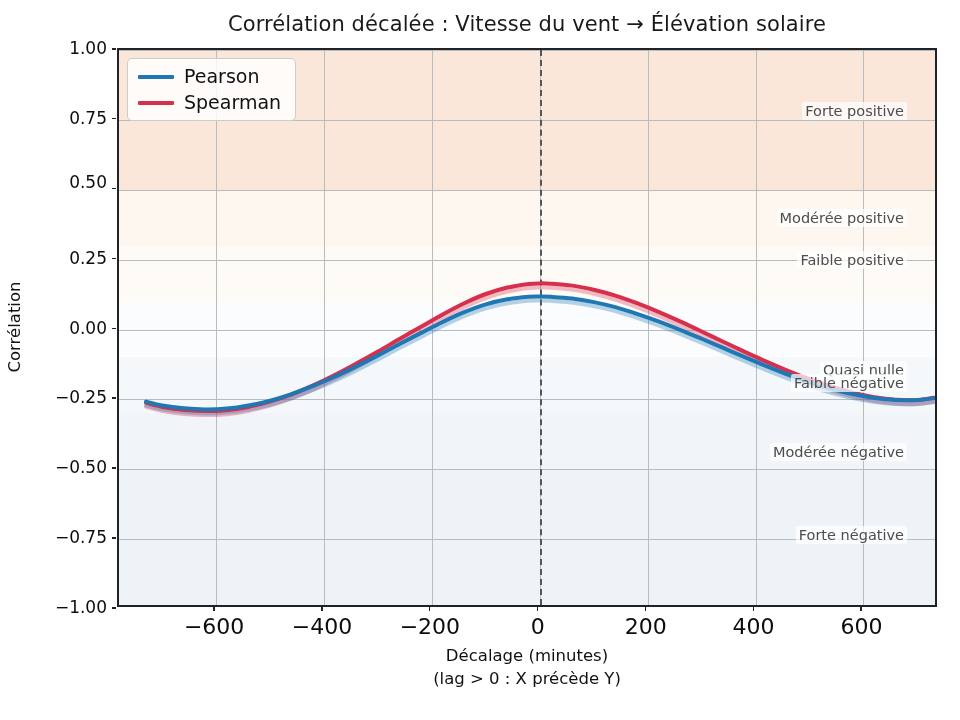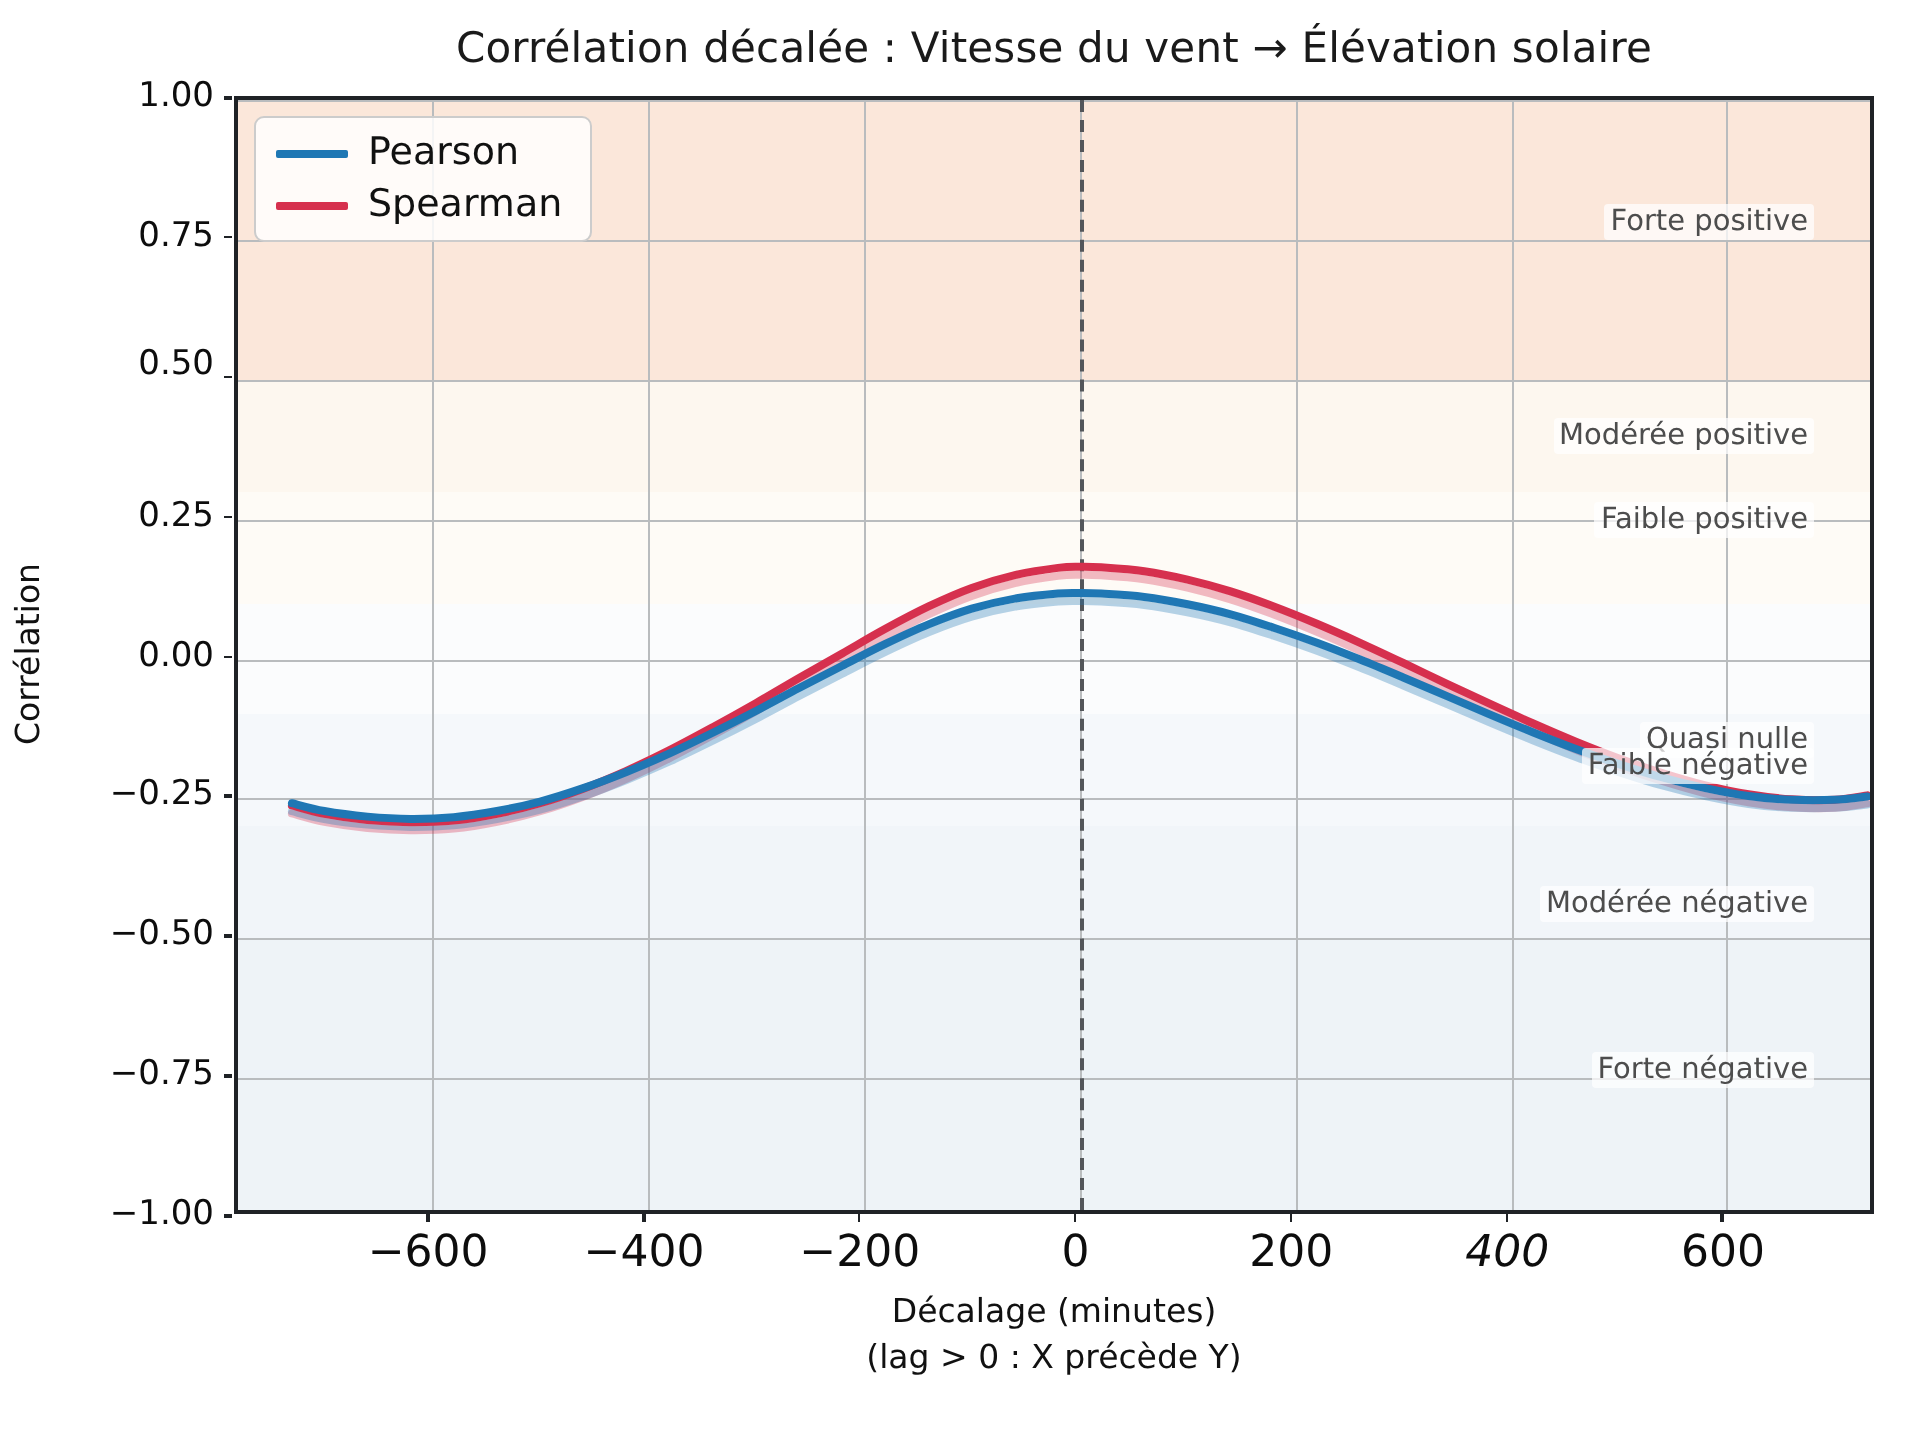--- a/index.html
+++ b/index.html
@@ -249,21 +249,21 @@
       <div class="xtick-label" style="left: 214.105px;">−600</div>
       <div class="tick-mark-x" style="left: 213.105px;"></div>
       <div class="xtick-label" style="left: 322px;">−400</div>
       <div class="tick-mark-x" style="left: 321px;"></div>
       <div class="xtick-label" style="left: 429.895px;">−200</div>
       <div class="tick-mark-x" style="left: 428.895px;"></div>
       <div class="xtick-label" style="left: 537.789px;">0</div>
       <div class="tick-mark-x" style="left: 536.789px;"></div>
       <div class="xtick-label" style="left: 645.684px;">200</div>
       <div class="tick-mark-x" style="left: 644.684px;"></div>
-      <div class="xtick-label" style="left: 753.579px; font-style: italic;">400</div>
+      <div class="xtick-label" style="left: 753.579px;">400</div>
       <div class="tick-mark-x" style="left: 752.579px;"></div>
       <div class="xtick-label" style="left: 861.474px;">600</div>
       <div class="tick-mark-x" style="left: 860.474px;"></div>
     </div>
 
   <div id="ylabel">Corrélation</div>
 
   <div id="xlabel-wrap">
     <span id="xlabel-main">Décalage (minutes)</span>
     <span id="xlabel-sub">(lag &gt; 0 : X précède Y)</span>

